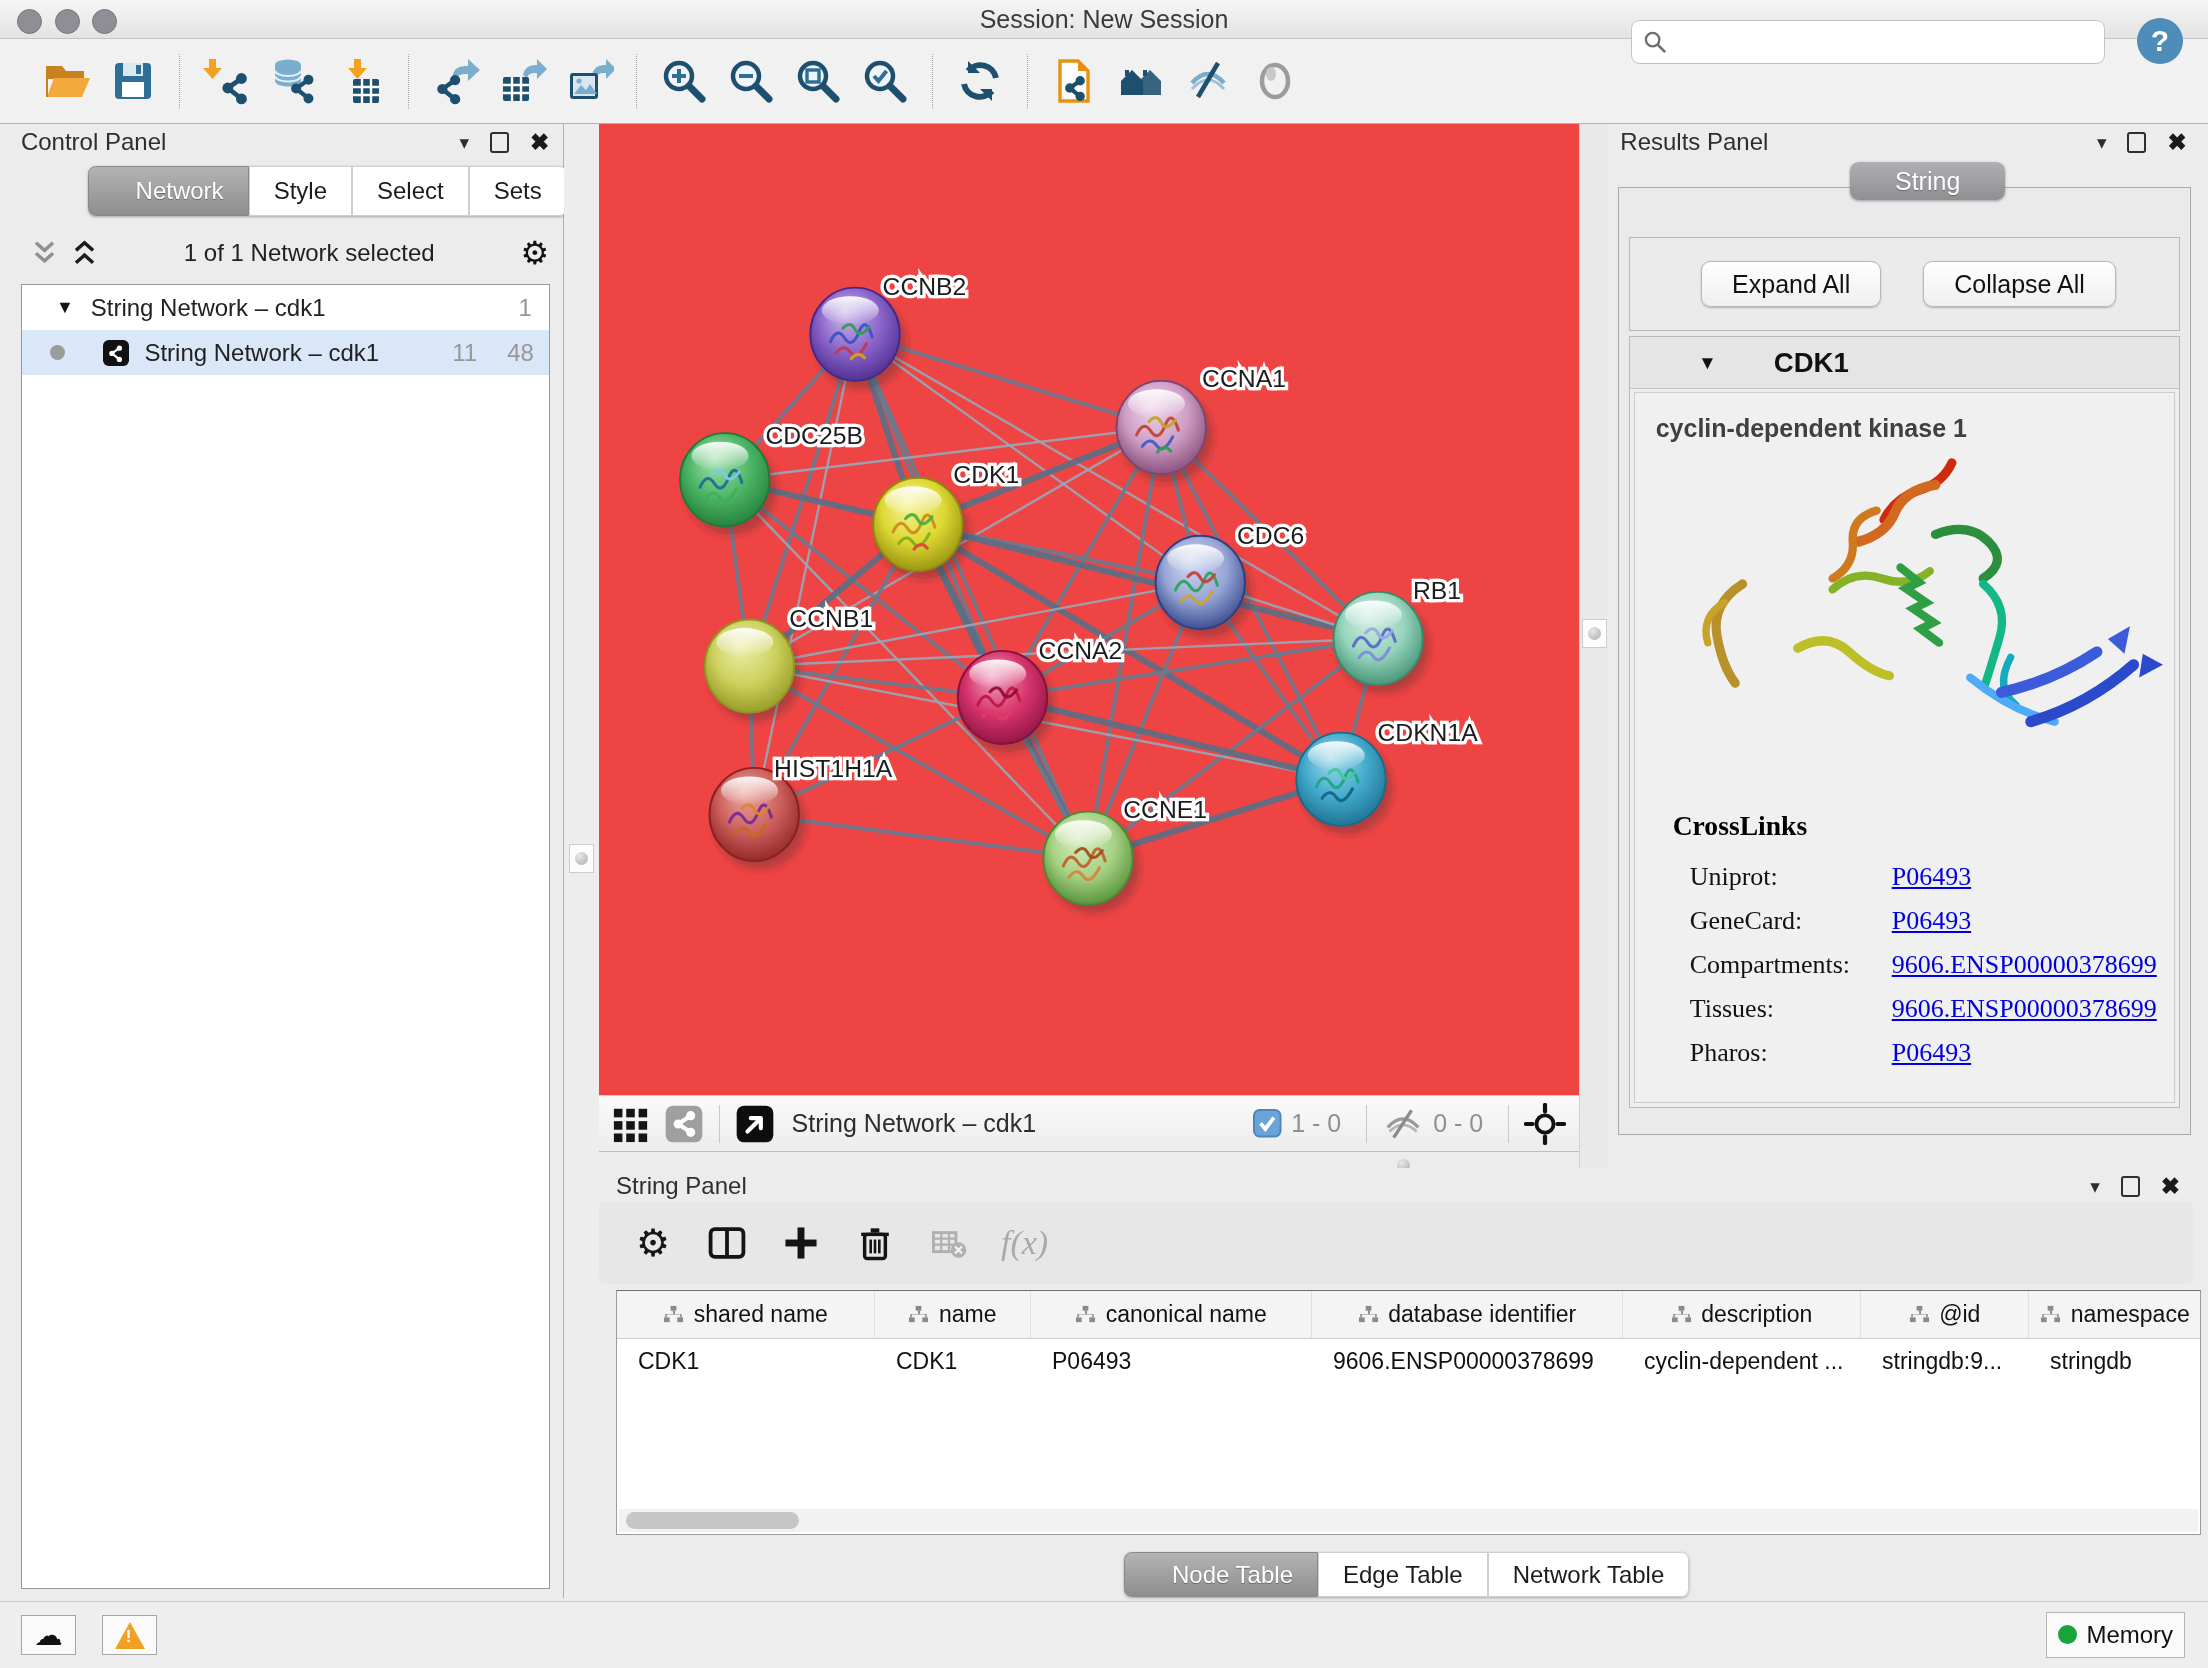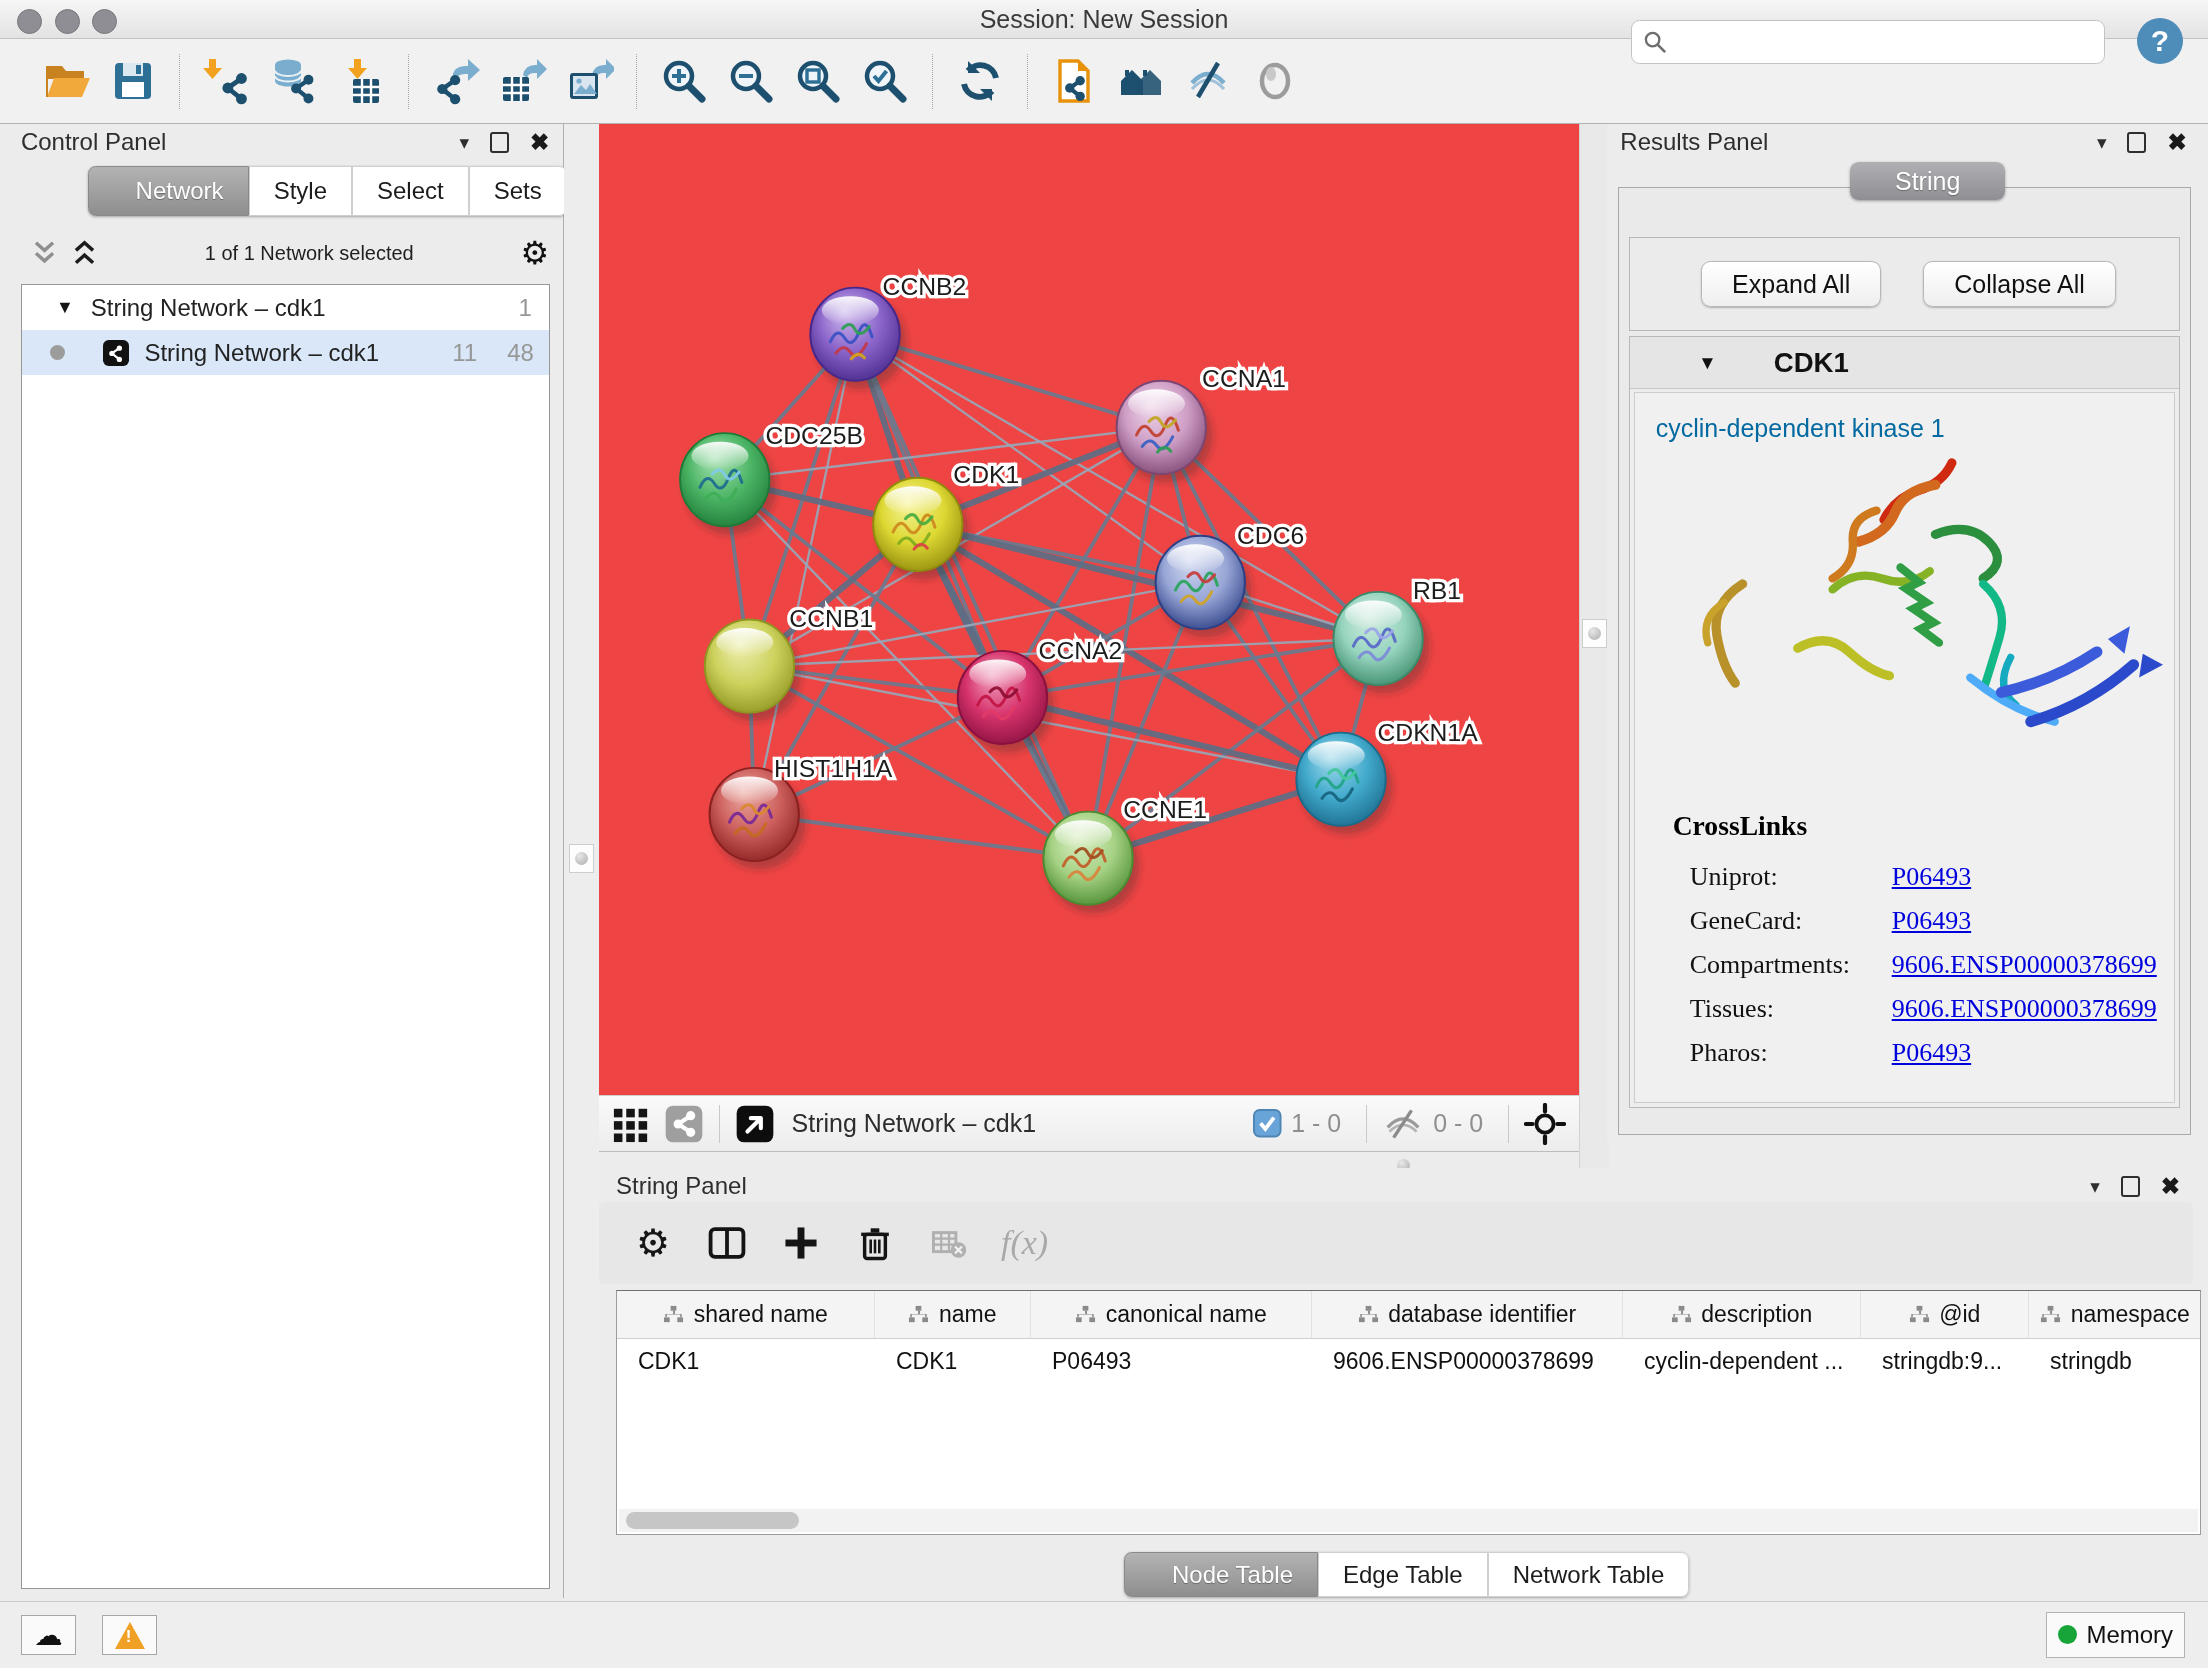--- a/index.html
+++ b/index.html
@@ -37,21 +37,21 @@
             font-size:24px;color:#1c1c1c;white-space:nowrap;}
   .seg .tab:first-child{border-radius:7.6px 0 0 7.6px;}
   .seg .tab:last-child{border-radius:0 7.6px 7.6px 0;}
   .seg .tab.active{background:linear-gradient(#b3b3b3,#8e8e8e);color:#fff;border-color:#898989;
                    text-shadow:0 1px 1px rgba(0,0,0,.35);padding-left:47px;}
   
   #control-panel{position:absolute;left:7.6px;top:124px;width:556px;height:1474px;background:#ececec;
                  border-right:1px solid #b0b0b0;box-sizing:border-box;}
   #cp-tabs{position:absolute;left:80px;top:42px;}
   .cp-sub{position:absolute;left:23px;right:13.3px;top:107px;height:44px;display:flex;align-items:center;}
-  .cp-status{flex:1;text-align:center;font-size:20px;color:#1f1f1f;}
+  .cp-status{flex:1;text-align:center;font-size:24px;color:#1f1f1f;}
   .gear{font-size:32px;color:#111;line-height:32px;}
   #cp-tree{position:absolute;left:13.3px;top:160px;width:529px;bottom:9.5px;background:#fff;
            border:1px solid #979797;box-sizing:border-box;}
   .tree-row{height:45px;display:flex;align-items:center;font-size:24px;}
   .tree-row .caret{color:#151515;font-size:18px;margin:0 17px 0 34px;}
   .tree-row .count{color:#979797;}
   .tree-row.child{background:#d9e7f8;}
   .dot{width:15px;height:15px;border-radius:50%;background:#9c9c9c;margin:0 38px 0 28.5px;}
   .badge{width:26px;height:26px;border-radius:5.7px;background:#111;display:flex;align-items:center;justify-content:center;margin-right:15px;}
   .badge svg{width:18px;height:18px;}
@@ -80,21 +80,21 @@
   #rp-box{position:absolute;left:11.4px;right:9.5px;top:63px;bottom:5.7px;border:1px solid #a9a9a9;background:#eaeaea;}
   #rp-buttons{position:absolute;left:9.5px;right:9.5px;top:49px;height:92px;border:1px solid #b8b8b8;background:#ebebeb;
               display:flex;align-items:center;justify-content:center;gap:42px;padding-left:8px;}
   .rp-btn{height:46px;line-height:44px;padding:0 30px;background:linear-gradient(#ffffff,#efefef);
           border:1px solid #b7b7b7;border-radius:9.5px;font-size:25px;color:#111;box-shadow:0 1px 1.9px rgba(0,0,0,.25);}
   #rp-scroll{position:absolute;left:9.5px;right:9.5px;top:148px;height:770px;border:1px solid #b8b8b8;background:#ededed;overflow:hidden;}
   #gene-header{height:51px;background:#e5e5e5;border-bottom:1px solid #c5c5c5;display:flex;align-items:center;}
   #gene-header .caret{margin-left:68px;font-size:19px;color:#111;}
   #gene-header .gene{margin-left:57px;font-size:27.6px;font-weight:bold;color:#111;}
   #gene-body{position:absolute;left:3.8px;right:3.8px;top:55px;bottom:3.8px;background:#f0f0f0;border:1px solid #cdcdcd;overflow:hidden;}
-  .gene-desc{position:absolute;left:21px;top:21px;font-size:25px;color:#0369a1;}
+  .gene-desc{position:absolute;left:21px;top:21px;font-size:25px;color:#404040;font-weight:bold;}
   #protein{position:absolute;left:25px;top:53px;}
   #crosslinks{position:absolute;left:38px;top:417px;right:15px;font-family:"Liberation Serif",serif;}
   #crosslinks .cl-head{font-size:27.6px;font-weight:bold;color:#000;margin-bottom:13.3px;}
   .cl-row{height:44px;line-height:44px;font-size:26px;}
   .cl-label{display:inline-block;width:202px;padding-left:17px;color:#111;}
   .cl-link{color:#0000dd;text-decoration:underline;}
   
   #table-panel{position:absolute;left:599px;top:1168px;width:1602px;height:430px;background:#ececec;}
   #tp-toolbar{position:absolute;left:0px;right:7.6px;top:34px;height:82px;background:#e7e7e7;border-radius:5.7px;
               display:flex;align-items:center;padding-left:32px;gap:30px;box-sizing:border-box;}

